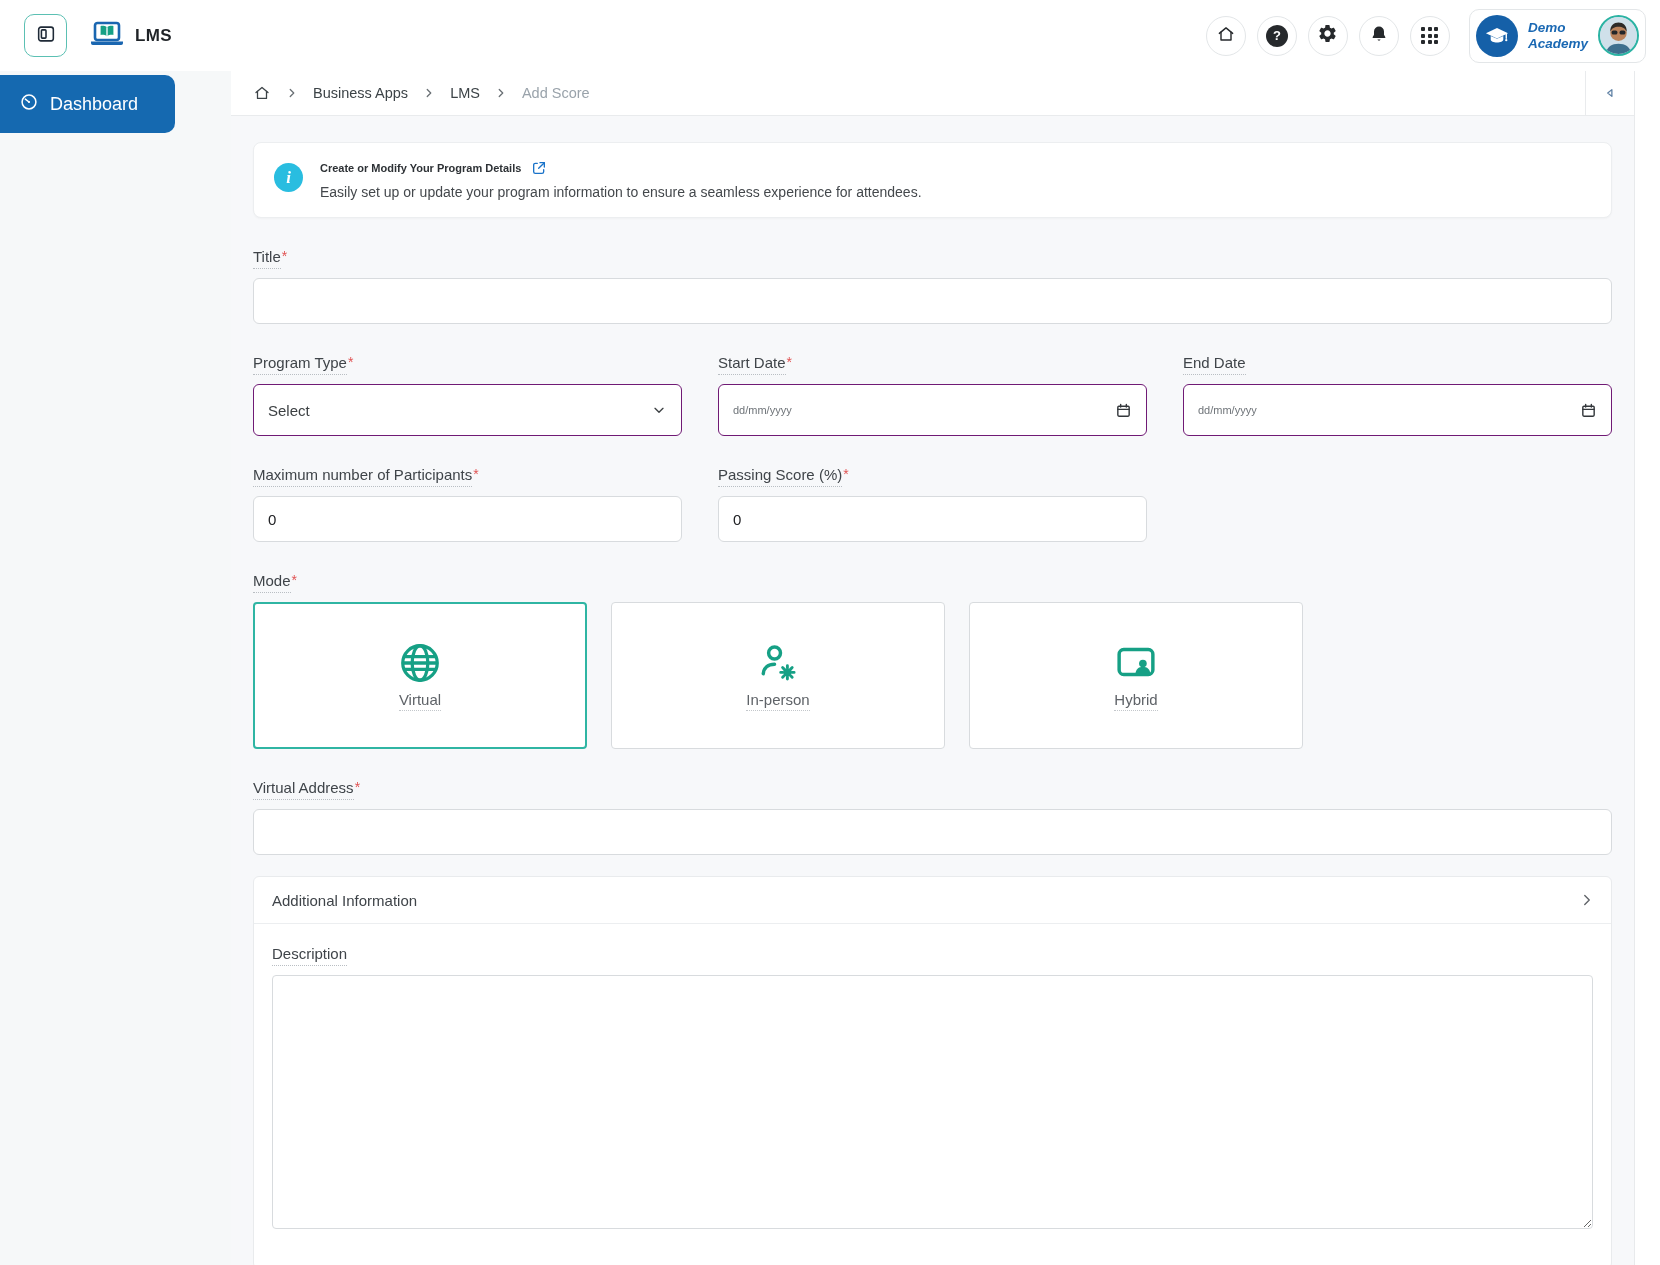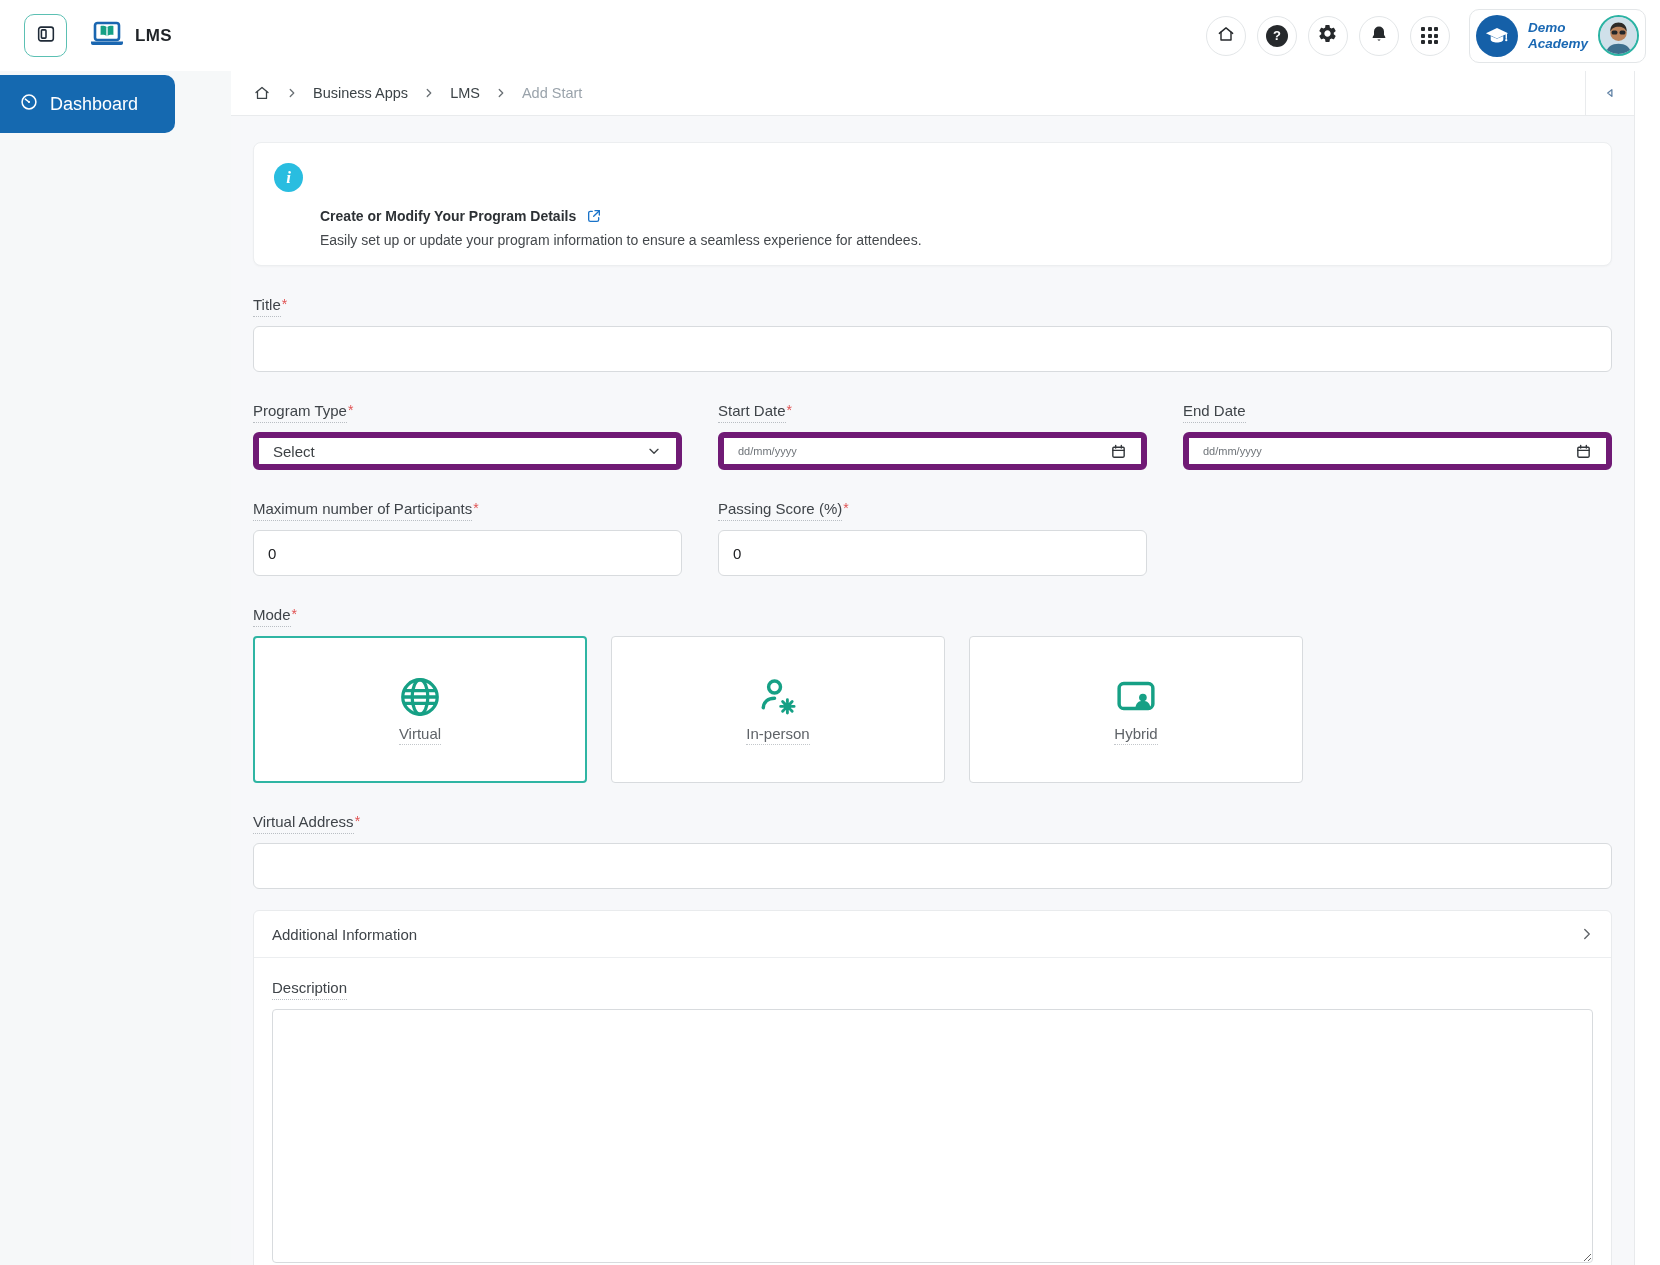--- a/index.html
+++ b/index.html
@@ -47,32 +47,32 @@
   .crumb-current { font-size:14.5px; color:#9aa3ab; }
   .collapse-cell { margin-left:auto; width:49px; height:100%; border-left:1px solid #e9ebed;
                    display:flex; align-items:center; justify-content:center; cursor:pointer; }
   
   .content { padding:26px 22px 0 22px; }
   .banner { background:#fff; border:1px solid #eceef0; border-radius:8px; box-shadow:0 1px 2px rgba(0,0,0,.03);
             padding:17px 20px; display:flex; gap:17px; align-items:flex-start; }
   .info-disc { width:29px; height:29px; border-radius:50%; background:#29bde0; color:#fff; flex:none;
                font-family:"Liberation Serif", serif; font-style:italic; font-weight:700; font-size:17px;
                display:flex; align-items:center; justify-content:center; margin-top:3px; }
-  .banner-title { font-size:14px; font-weight:700; color:#2d3135; display:flex; align-items:center; gap:10px;margin-top:48px; }
+  .banner-title { font-size:11px; font-weight:700; color:#2d3135; display:flex; align-items:center; gap:10px; }
   .banner-sub { font-size:14px; color:#44484c; margin-top:8px; }
   .ext-link { display:flex; cursor:pointer; }
 
   .field-label { font-size:15px; color:#3f4449; margin-bottom:9px; display:flex; align-items:flex-start; width:max-content; }
   .lbl-text { border-bottom:1px dotted #b9bec3; padding-bottom:3px; }
   .req { color:#e05252; margin-left:1px; font-size:14px; }
   .text-input { height:46px; width:100%; background:#fff; border:1px solid #d8dbde; border-radius:6px;
                 font:inherit; font-size:15px; color:#202124; padding:0 14px; outline:none; }
   .block { margin-top:30px; }
   .grid3 { display:grid; grid-template-columns:repeat(3,1fr); gap:36px; }
-  .select-box, .date-box { height:38px; background:#fff; border:6px solid #701a75; border-radius:6px;
+  .select-box, .date-box { height:52px; background:#fff; border:1px solid #701a75; border-radius:6px;
             display:flex; align-items:center; justify-content:space-between; padding:0 14px; cursor:pointer; }
   .select-value { font-size:15px; color:#3c4043; }
   .date-ph { font-size:11px; color:#6f7479; }
   
   .mode-row { display:flex; gap:24px; }
   .mode-card { width:334px; height:147px; background:#fff; border:1px solid #d8dbde; border-radius:4px;
                display:flex; flex-direction:column; align-items:center; justify-content:center; gap:1px; cursor:pointer; }
   .mode-card.selected { border:2px solid #2fb5a3; }
   .mode-label { font-size:15px; color:#5f6368; border-bottom:1px dotted #c3c7cb; padding-bottom:2px; }
   
@@ -210,21 +210,21 @@
         <svg width="14" height="14" viewBox="0 0 24 24" fill="none" stroke="#6a7075" stroke-width="2.2" stroke-linecap="round" stroke-linejoin="round">
             <path d="M9 6l6 6-6 6"></path>
           </svg>
       </span>
       <span class="crumb-link">LMS</span>
       <span class="sep">
         <svg width="14" height="14" viewBox="0 0 24 24" fill="none" stroke="#6a7075" stroke-width="2.2" stroke-linecap="round" stroke-linejoin="round">
             <path d="M9 6l6 6-6 6"></path>
           </svg>
       </span>
-      <span class="crumb-current">Add Start</span>
+      <span class="crumb-current">Add Score</span>
       <div class="collapse-cell">
         <svg width="18" height="18" viewBox="0 0 24 24" fill="none" stroke="#5c7fa3" stroke-width="1.7" stroke-linejoin="round">
           <path d="M14.5 7.5 9 12l5.5 4.5z"></path>
         </svg>
       </div>
     </div>
 
     <div class="content">
 
       <div class="banner">

